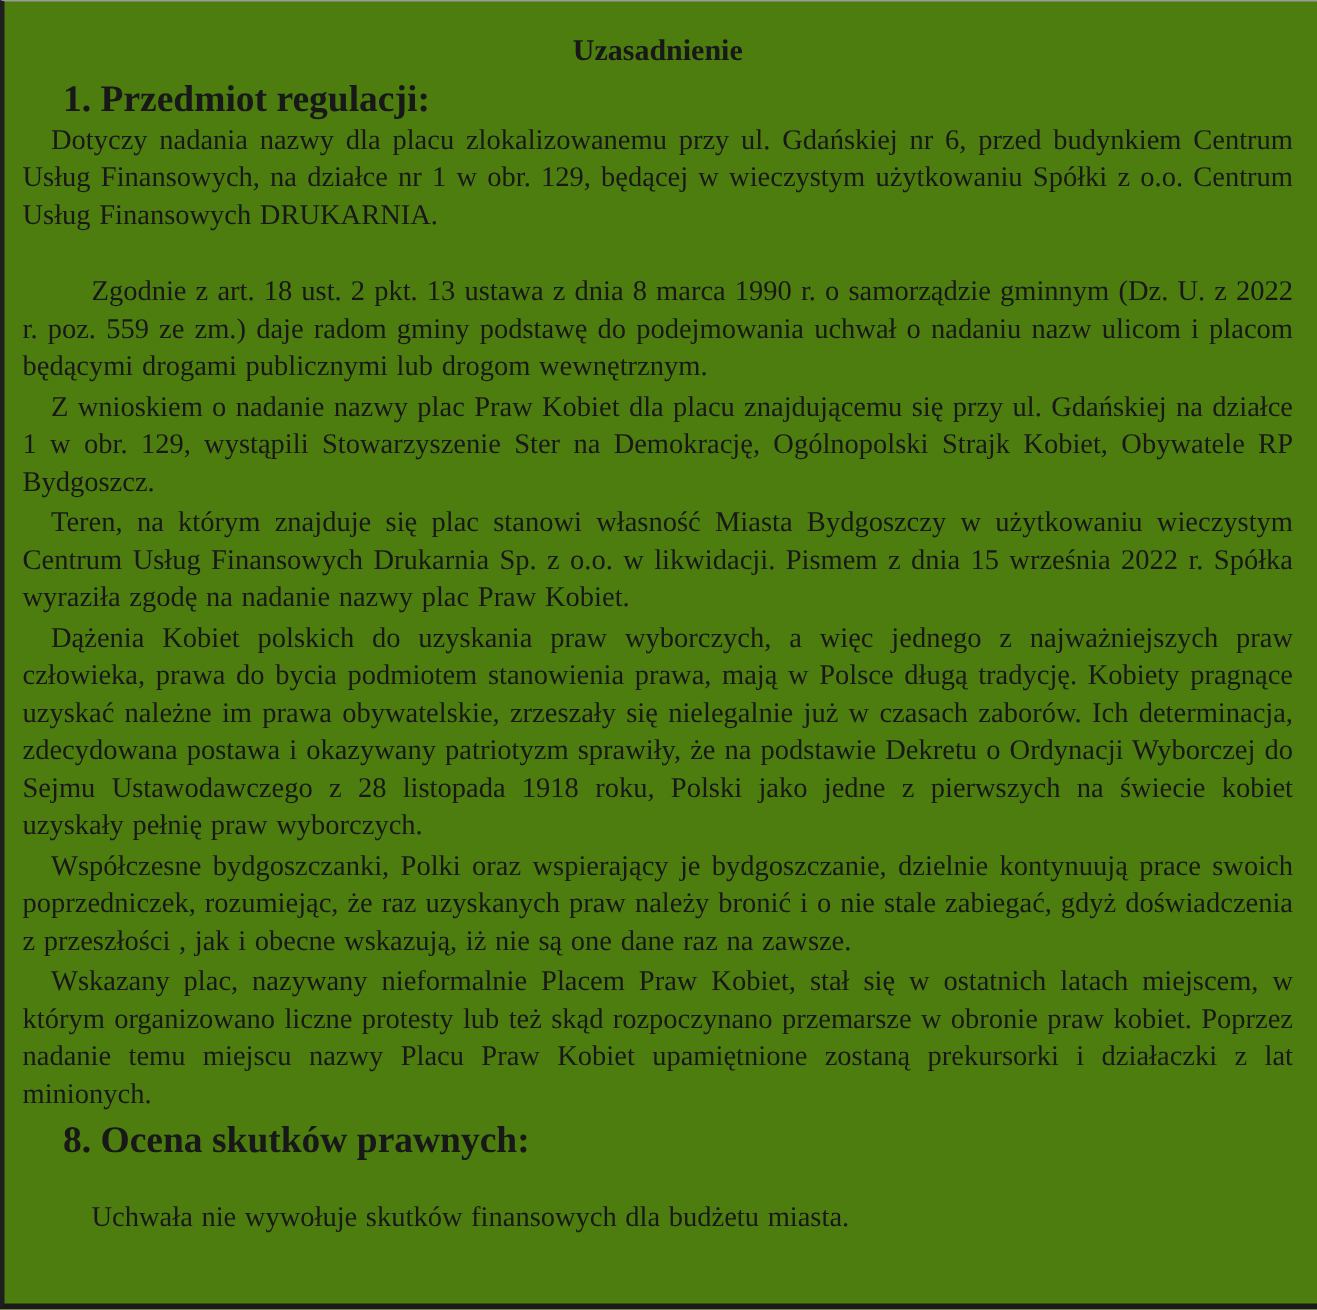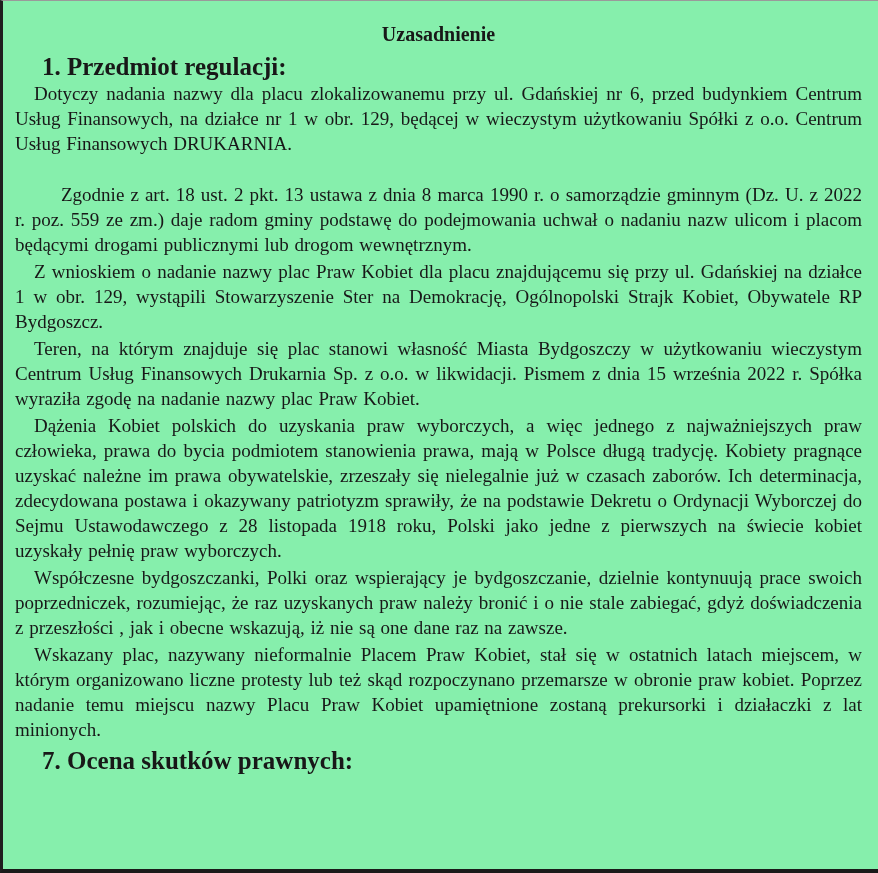--- a/index.html
+++ b/index.html
@@ -18,21 +18,21 @@
     color: #181818;
   }
   .page {
     box-sizing: border-box;
     width: 878px;
     height: 873px;
     padding: 21px 16px 0 12px;
     border-top: 1px solid #9a9a9a;
     border-left: 3px solid #1f1f1f;
     border-bottom: 4px solid #1a1a1a;
-    background: #86efac;
+    background: #4d7c0f;
   }
   .doc-title {
     text-align: center;
     font-weight: bold;
     font-size: 20px;
     margin: 0 0 7px 0;
   }
   .heading {
     font-weight: bold;
     font-size: 25px;
@@ -56,15 +56,16 @@
   <div class="doc-title">Uzasadnienie</div>
   <div id="doc-body">
       <div class="heading">1. Przedmiot regulacji:</div>
       <p class="para indent-md"><span class="">Dotyczy nadania nazwy dla placu zlokalizowanemu przy ul. Gdańskiej nr 6, przed budynkiem Centrum Usług Finansowych, na działce nr 1 w obr. 129, będącej w wieczystym użytkowaniu Spółki z o.o. Centrum Usług Finansowych DRUKARNIA.</span></p>
       <p class="para indent-lg"><span class="">Zgodnie z art. 18 ust. 2 pkt. 13 ustawa z dnia 8 marca 1990 r. o samorządzie gminnym (Dz. U. z 2022 r. poz. 559 ze zm.) daje radom gminy podstawę do podejmowania uchwał o nadaniu nazw ulicom i placom będącymi drogami publicznymi lub drogom wewnętrznym.</span></p>
       <p class="para indent-md"><span class="">Z wnioskiem o nadanie nazwy </span><span class="bold">plac Praw Kobiet</span><span class=""> dla placu znajdującemu się przy ul. Gdańskiej na działce 1 w obr. 129, wystąpili Stowarzyszenie Ster na Demokrację, Ogólnopolski Strajk Kobiet, Obywatele RP Bydgoszcz.</span></p>
       <p class="para indent-md"><span class="">Teren, na którym znajduje się plac stanowi własność Miasta Bydgoszczy w użytkowaniu wieczystym Centrum Usług Finansowych Drukarnia Sp. z o.o. w likwidacji. Pismem z dnia 15 września 2022 r. Spółka wyraziła zgodę na nadanie nazwy </span><span class="bold">plac Praw Kobiet.</span></p>
       <p class="para indent-md"><span class="">Dążenia Kobiet polskich do uzyskania praw wyborczych, a więc jednego z najważniejszych praw człowieka, prawa do bycia podmiotem stanowienia prawa, mają w Polsce długą tradycję. Kobiety pragnące uzyskać należne im prawa obywatelskie, zrzeszały się nielegalnie już w czasach zaborów. Ich determinacja, zdecydowana postawa i okazywany patriotyzm sprawiły, że na podstawie Dekretu o Ordynacji Wyborczej do Sejmu Ustawodawczego z 28 listopada 1918 roku, Polski jako jedne z pierwszych na świecie kobiet uzyskały pełnię praw wyborczych.</span></p>
       <p class="para indent-md"><span class="">Współczesne bydgoszczanki, Polki oraz wspierający je bydgoszczanie, dzielnie kontynuują prace swoich poprzedniczek, rozumiejąc, że raz uzyskanych praw należy bronić i o nie stale zabiegać, gdyż doświadczenia z przeszłości , jak i obecne wskazują, iż nie są one dane raz na zawsze.</span></p>
       <p class="para indent-md"><span class="">Wskazany plac, nazywany nieformalnie Placem Praw Kobiet, stał się w ostatnich latach miejscem, w którym organizowano liczne protesty lub też skąd rozpoczynano przemarsze w obronie praw kobiet. Poprzez nadanie temu miejscu nazwy Placu Praw Kobiet upamiętnione zostaną prekursorki i działaczki z lat minionych.</span></p>
-      <div class="heading">7. Ocena skutków prawnych:</div>
+      <div class="heading">8. Ocena skutków prawnych:</div>
+      <p class="para indent-lg no-justify"><span class="">Uchwała nie wywołuje skutków finansowych dla budżetu miasta.</span></p>
     </div>
 </div>
 
 </body></html>

